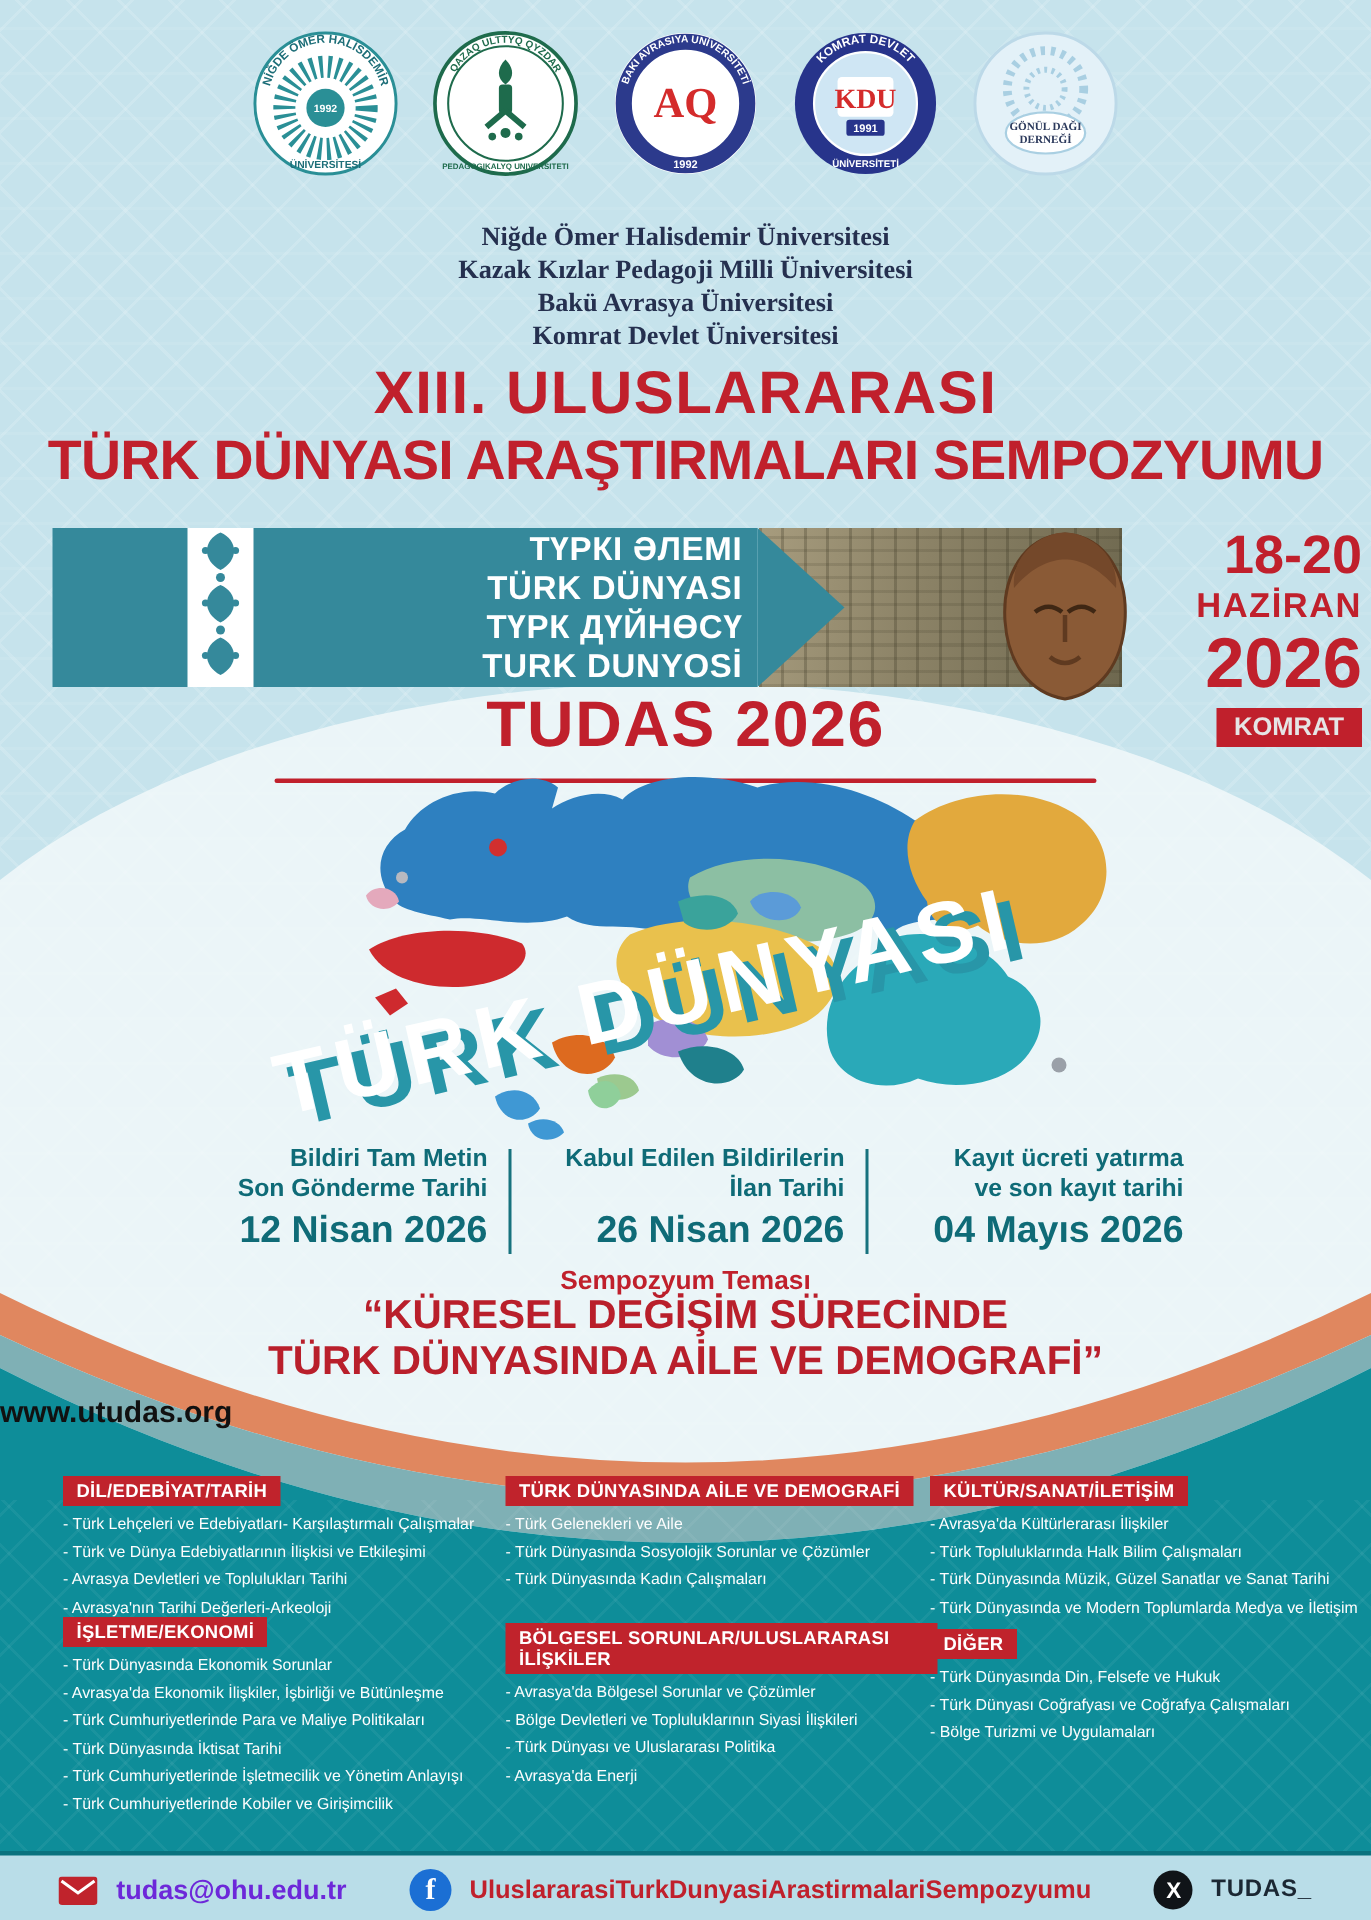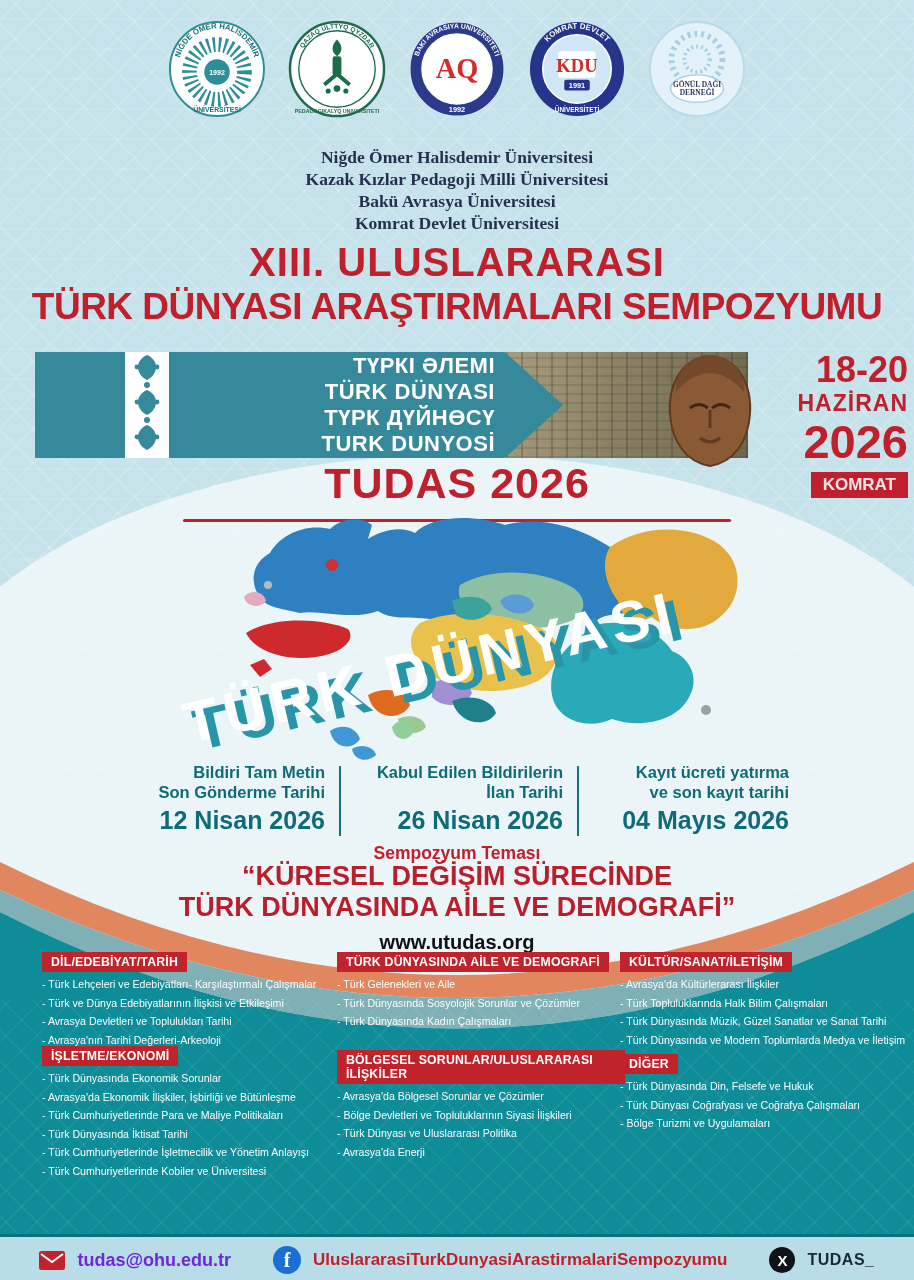--- a/index.html
+++ b/index.html
@@ -61,26 +61,26 @@
   .dl-col{text-align:right;padding:0 14px;}
   .dl-col.c1{width:200px;} .dl-col.c2{width:208px;} .dl-col.c3{width:196px;}
   .dl-sep{width:2px;height:70px;background:#17727e;margin-top:4px;}
   .dl-small{font-weight:600;font-size:16.5px;line-height:20px;color:#0f6b77;}
   .dl-date{font-weight:800;font-size:25px;line-height:30px;color:#0f6b77;margin-top:3px;}
 
   
   .theme-h{position:absolute;left:0;top:843px;width:914px;text-align:center;color:#c0202c;font-weight:bold;font-size:17.5px;}
   .theme-l1{position:absolute;left:0;top:861px;width:914px;text-align:center;color:#b91f2b;font-weight:bold;font-size:27px;}
   .theme-l2{position:absolute;left:0;top:892px;width:914px;text-align:center;color:#b91f2b;font-weight:bold;font-size:27px;}
-  .website{position:absolute;left:0;top:931px;width:914px;text-align:center;color:#111;font-weight:bold;font-size:20px;}
+  .website{position:absolute;left:0;top:931px;width:914px;color:#111;font-weight:bold;font-size:20px;}
 
   .curve-svg{position:absolute;left:0;top:850px;width:914px;height:220px;}
 
   
-  .topics{position:absolute;left:0;top:952px;width:914px;height:222px;color:#fff;}
+  .topics{position:absolute;left:0;top:984px;width:914px;height:222px;color:#fff;}
   .tcol{position:absolute;top:0;}
   .tcol.t1{left:42px;width:292px;}
   .tcol.t2{left:337px;width:288px;}
   .tcol.t3{left:620px;width:292px;}
   .tsec2{position:absolute;top:96px;left:0;right:0;}
   .t1 .tsec2{top:94px;} .t2 .tsec2{top:98px;} .t3 .tsec2{top:102px;}
   .thead{display:inline-block;background:#c0232c;color:#fff;font-weight:bold;font-size:12.3px;padding:3px 9px;letter-spacing:.2px;}
   .titem{font-size:10.6px;line-height:15.5px;margin-top:3px;color:#fdfdfd;}
   .titems{margin-top:5px;}
 
@@ -297,21 +297,21 @@
         </div>
       </div>
       <div class="tsec2">
         <span class="thead">İŞLETME/EKONOMİ</span>
         <div class="titems">
           <div class="titem">- Türk Dünyasında Ekonomik Sorunlar</div>
           <div class="titem">- Avrasya'da Ekonomik İlişkiler, İşbirliği ve Bütünleşme</div>
           <div class="titem">- Türk Cumhuriyetlerinde Para ve Maliye Politikaları</div>
           <div class="titem">- Türk Dünyasında İktisat Tarihi</div>
           <div class="titem">- Türk Cumhuriyetlerinde İşletmecilik ve Yönetim Anlayışı</div>
-          <div class="titem">- Türk Cumhuriyetlerinde Kobiler ve Üniversitesi</div>
+          <div class="titem">- Türk Cumhuriyetlerinde Kobiler ve Girişimcilik</div>
         </div>
       </div>
     </div>
     <div class="tcol t2">
       <div>
         <span class="thead">TÜRK DÜNYASINDA AİLE VE DEMOGRAFİ</span>
         <div class="titems">
           <div class="titem">- Türk Gelenekleri ve Aile</div>
           <div class="titem">- Türk Dünyasında Sosyolojik Sorunlar ve Çözümler</div>
           <div class="titem">- Türk Dünyasında Kadın Çalışmaları</div>

